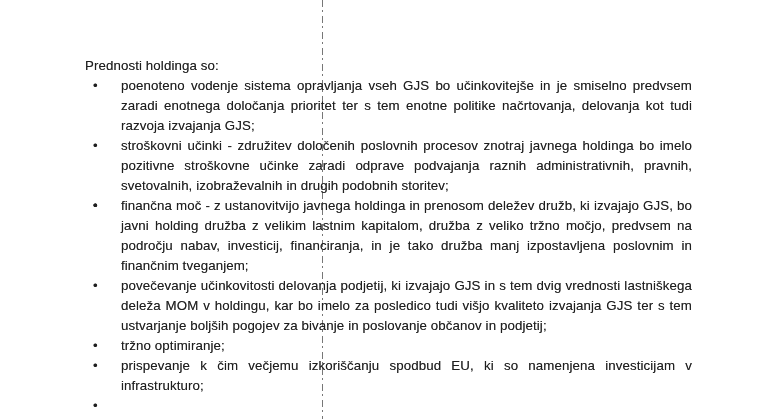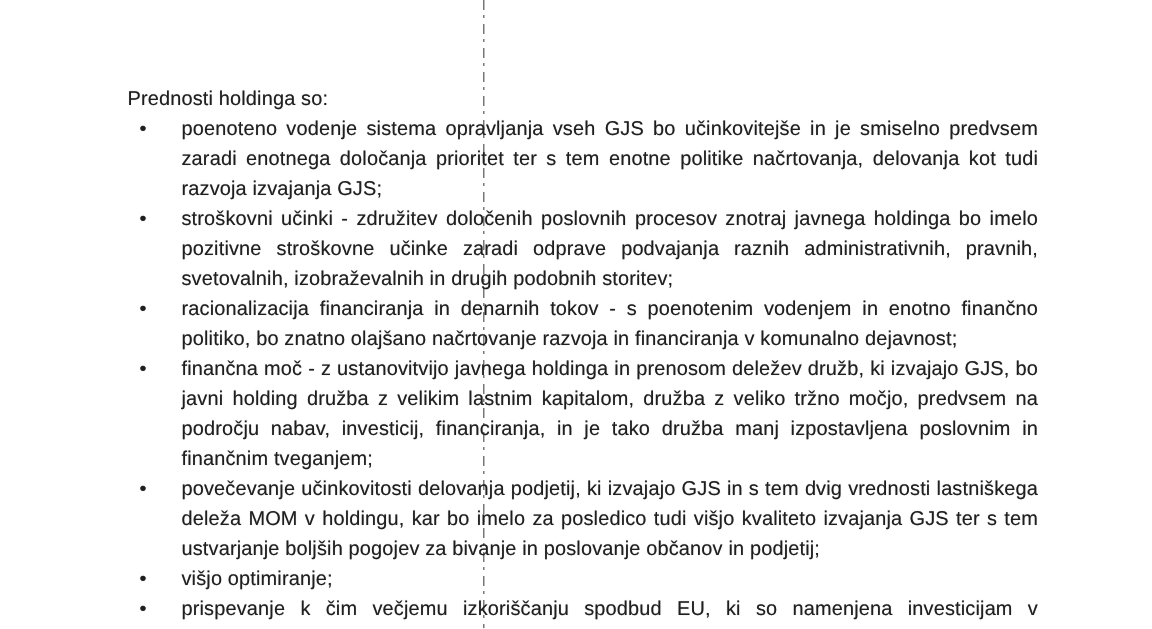--- a/index.html
+++ b/index.html
@@ -80,33 +80,32 @@
       <li>
         <span class="marker">•</span>
         <span class="text">poenoteno vodenje sistema opravljanja vseh GJS bo učinkovitejše in je smiselno predvsem zaradi enotnega določanja prioritet ter s tem enotne politike načrtovanja, delovanja kot tudi razvoja izvajanja GJS;</span>
       </li>
       <li>
         <span class="marker">•</span>
         <span class="text">stroškovni učinki - združitev določenih poslovnih procesov znotraj javnega holdinga bo imelo pozitivne stroškovne učinke zaradi odprave podvajanja raznih administrativnih, pravnih, svetovalnih, izobraževalnih in drugih podobnih storitev;</span>
       </li>
       <li>
         <span class="marker">•</span>
-        <span class="text">racionalizacija financiranja in denarnih tokov - s poenotenim vodenjem in enotno finančno politiko, bo znatno olajšano načrtovanje razvoja in financiranja v komunalno dejavnost;</span>
       </li>
       <li>
         <span class="marker">•</span>
         <span class="text">finančna moč - z ustanovitvijo javnega holdinga in prenosom deležev družb, ki izvajajo GJS, bo javni holding družba z velikim lastnim kapitalom, družba z veliko tržno močjo, predvsem na področju nabav, investicij, financiranja, in je tako družba manj izpostavljena poslovnim in finančnim tveganjem;</span>
       </li>
       <li>
         <span class="marker">•</span>
         <span class="text">povečevanje učinkovitosti delovanja podjetij, ki izvajajo GJS in s tem dvig vrednosti lastniškega deleža MOM v holdingu, kar bo imelo za posledico tudi višjo kvaliteto izvajanja GJS ter s tem ustvarjanje boljših pogojev za bivanje in poslovanje občanov in podjetij;</span>
       </li>
       <li>
         <span class="marker">•</span>
-        <span class="text">višjo optimiranje;</span>
+        <span class="text">tržno optimiranje;</span>
       </li>
       <li>
         <span class="marker">•</span>
         <span class="text">prispevanje k čim večjemu izkoriščanju spodbud EU, ki so namenjena investicijam v infrastrukturo;</span>
       </li>
       <li>
         <span class="marker">•</span>
       </li>
     </ul>
 

